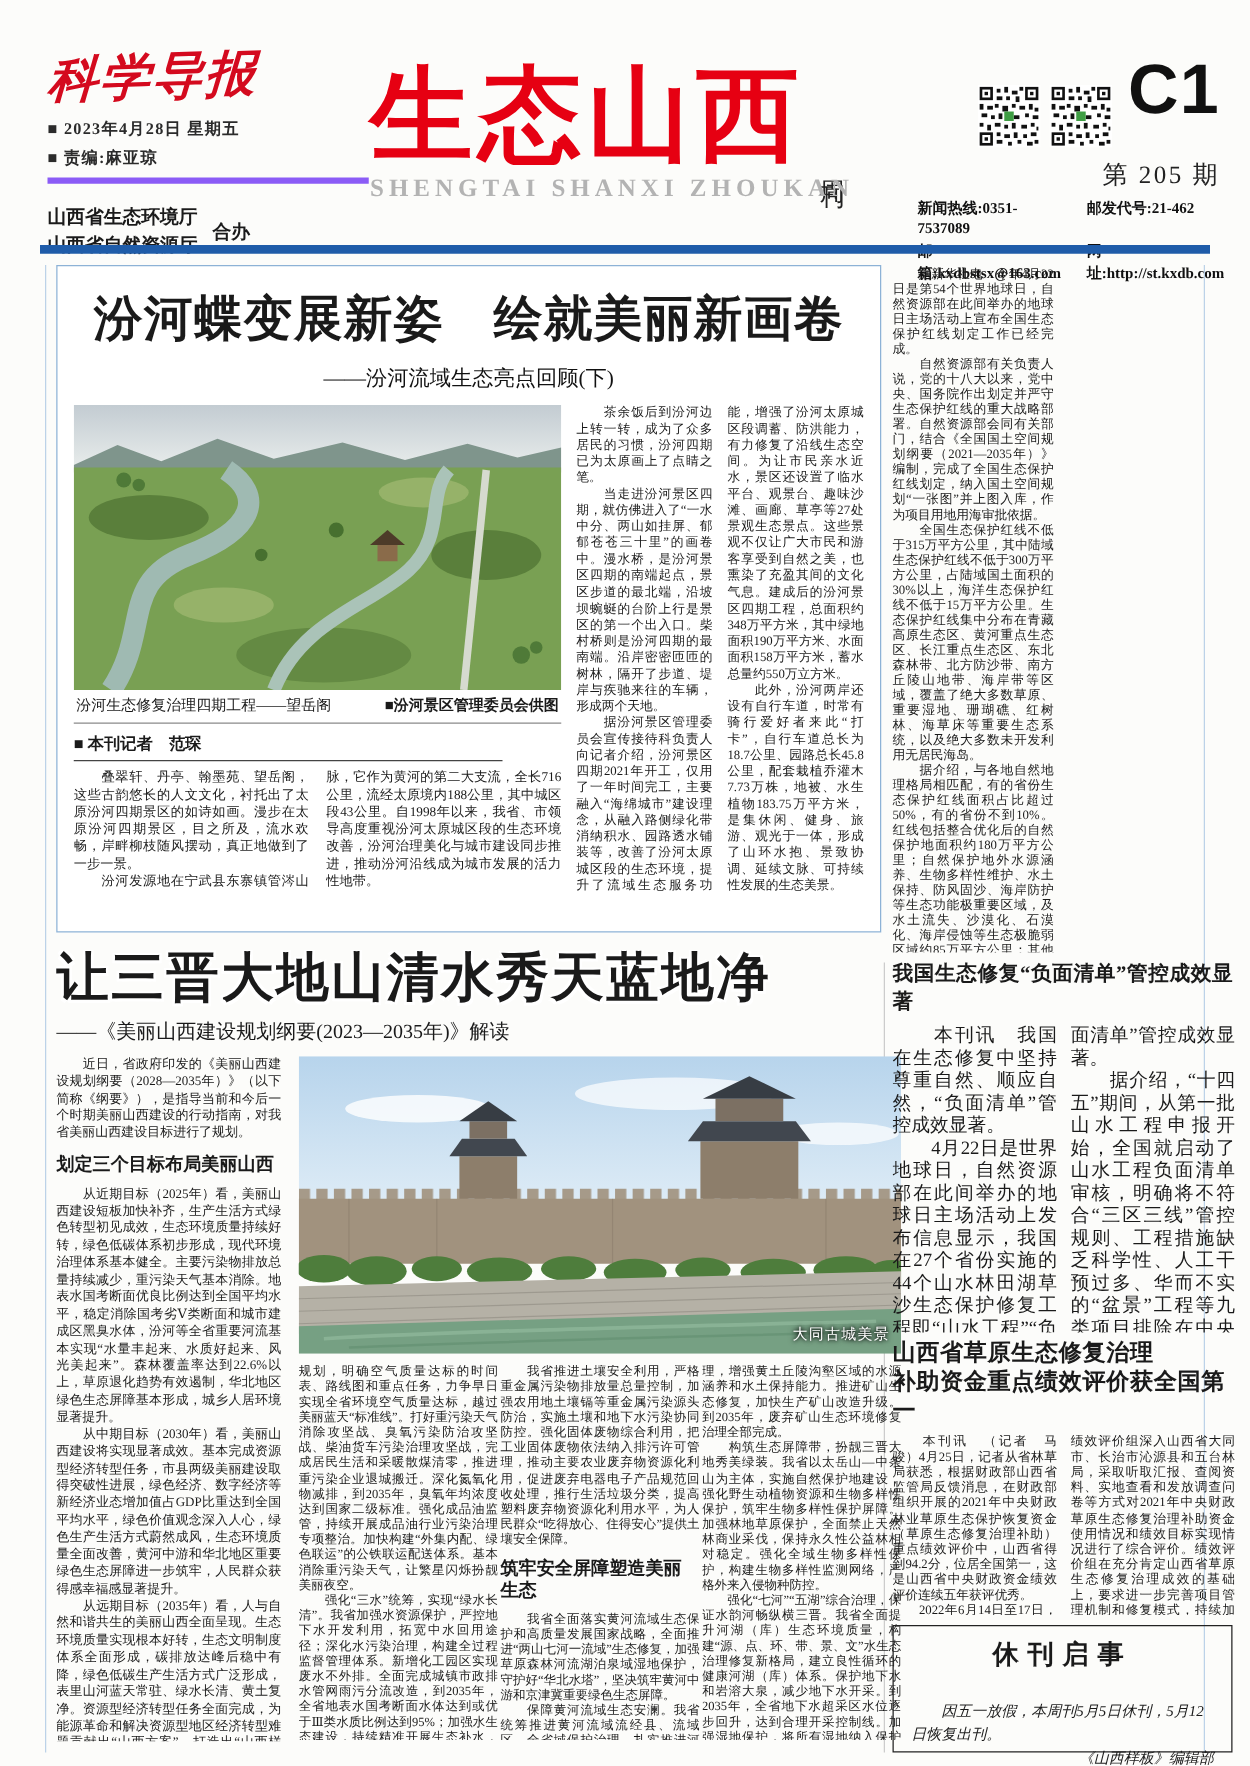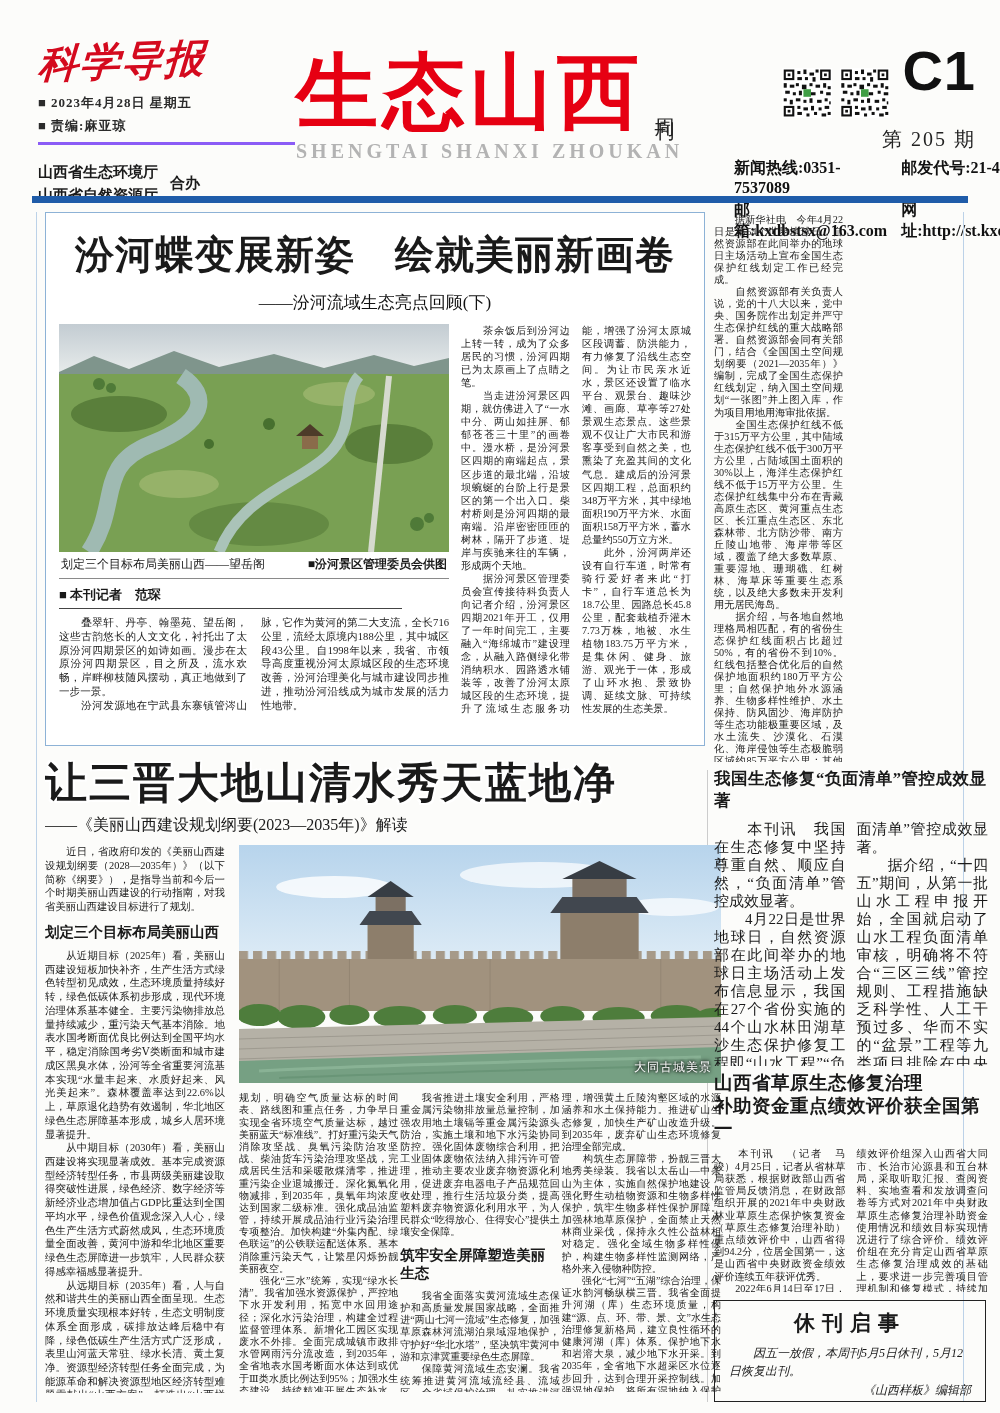--- a/index.html
+++ b/index.html
@@ -7,37 +7,37 @@
         font-family:"Liberation Serif","DejaVu Serif",serif;color:#1a1a1a;overflow:hidden;}
   .sans{font-family:"Liberation Sans","DejaVu Sans",sans-serif;}
   .pre{white-space:pre-line;}
   .just{text-align:justify;}
 
   
   .mh-left{position:absolute;left:38px;top:40px;width:268px;}
   .logo{font-size:40px;font-weight:bold;font-style:italic;color:#d40a1e;
         transform:rotate(-2deg) skewX(-5deg);letter-spacing:2px;line-height:1;}
   .mh-meta{margin-top:14px;font-size:13px;font-weight:bold;color:#2b2b2b;letter-spacing:1px;}
-  .mh-meta-2{margin-top:5px;padding-bottom:7px;border-bottom:3px solid #8b5cf6;width:96%;}
+  .mh-meta-2{margin-top:5px;padding-bottom:7px;border-bottom:5px solid #8b5cf6;width:96%;}
   .organizers{margin-top:16px;display:flex;align-items:center;gap:12px;}
   .org-lines{font-size:15px;font-weight:bold;line-height:1.5;}
   .org-suffix{font-size:15px;font-weight:bold;}
 
   .mh-center{position:absolute;left:296px;top:50px;width:430px;}
-  .title-row{display:flex;align-items:center;}
+  .title-row{display:flex;align-items:flex-end;}
   .paper-title{font-size:82px;font-weight:900;color:#e60012;letter-spacing:5px;line-height:1.05;}
   .title-side{writing-mode:vertical-rl;font-size:20px;letter-spacing:4px;margin-left:8px;margin-top:26px;color:#222;}
   .pinyin{margin-top:4px;color:#b3b3b3;font-size:20px;font-weight:bold;letter-spacing:4px;}
 
   .mh-right{position:absolute;left:700px;top:40px;width:288px;height:158px;}
   .qr-row{position:absolute;left:82px;top:28px;}
   .page-code{position:absolute;right:12px;top:-2px;font-size:56px;font-weight:600;letter-spacing:1px;color:#111;}
   .issue{position:absolute;right:12px;top:86px;font-size:20px;color:#222;letter-spacing:2px;}
   .contact{position:absolute;left:34px;top:118px;width:252px;display:grid;
-           grid-template-columns:auto auto;gap:3px 14px;font-size:16px;color:#111;}
+           grid-template-columns:auto auto;gap:3px 14px;font-size:12px;color:#111;}
   .contact b{font-weight:bold;}
   .blue-rule{position:absolute;left:32px;top:196px;width:936px;height:7px;background:#1f5ca9;}
   .page-frame-l{position:absolute;left:36px;top:212px;width:1px;height:1190px;background:#bcd2e8;}
   .page-frame-r{position:absolute;left:963px;top:212px;width:1px;height:1190px;background:#bcd2e8;}
 
   
   .article-fenhe{position:absolute;left:45px;top:212px;width:660px;height:534px;
                  border:1px solid #8db2d6;background:#fff;box-sizing:border-box;}
   .fenhe-headline{text-align:center;margin-top:15px;font-size:39px;font-weight:900;letter-spacing:1px;}
   .fenhe-sub{text-align:center;font-size:17px;margin-top:9px;color:#111;}
@@ -90,21 +90,21 @@
   .neg-body{columns:2;column-gap:11px;font-size:15px;line-height:1.2;height:262px;overflow:hidden;}
 
   .article-grass{position:absolute;left:714px;top:1072px;width:274px;height:220px;overflow:hidden;}
   .grass-h1,.grass-h2{font-size:18.5px;font-weight:900;line-height:1.25;letter-spacing:0.5px;}
   .grass-body{margin-top:7px;columns:2;column-gap:11px;font-size:10.2px;line-height:1.2;
               height:162px;overflow:hidden;}
 
   .notice-box{position:absolute;left:714px;top:1300px;width:272px;height:102px;
               border:1.5px solid #222;box-sizing:border-box;padding:8px 14px;}
   .notice-title{text-align:center;font-size:21px;font-weight:900;letter-spacing:7px;}
-  .notice-body{margin-top:7px;font-size:12px;font-style:italic;line-height:1.5;}
+  .notice-body{margin-top:23px;font-size:12px;font-style:italic;line-height:1.5;}
   .notice-sig{text-align:right;font-size:12px;font-style:italic;margin-top:2px;}
 </style>
 </head>
 <body>
 
 <div class="page">
 
   <div class="mh-left">
     <div class="logo">科学导报</div>
     <div class="mh-meta">■ 2023年4月28日 星期五</div>
@@ -229,21 +229,21 @@
             <polygon points="237,112 265,112 251,100" fill="#4d3b29"></polygon>
           </g>
           <circle cx="40" cy="60" r="6" fill="#4f7a38"></circle>
             <circle cx="52" cy="64" r="5" fill="#4f7a38"></circle>
           <circle cx="358" cy="200" r="7" fill="#4f7a38"></circle>
             <circle cx="370" cy="194" r="5" fill="#4f7a38"></circle>
           <circle cx="150" cy="120" r="5" fill="#47702f"></circle>
             <circle cx="210" cy="100" r="6" fill="#47702f"></circle>
         </svg>
         <div class="f-caption-row">
-          <span>划定三个目标布局美丽山西——望岳阁</span>
+          <span>汾河生态修复治理四期工程——望岳阁</span>
           <span class="f-credit">■汾河景区管理委员会供图</span>
         </div>
         <div class="f-byline">■ 本刊记者　范琛</div>
         <div class="f-cols-left pre just">　　叠翠轩、丹亭、翰墨苑、望岳阁，这些古韵悠长的人文文化，衬托出了太原汾河四期景区的如诗如画。漫步在太原汾河四期景区，目之所及，流水欢畅，岸畔柳枝随风摆动，真正地做到了一步一景。
 　　汾河发源地在宁武县东寨镇管涔山脉，它作为黄河的第二大支流，全长716公里，流经太原境内188公里，其中城区段43公里。自1998年以来，我省、市领导高度重视汾河太原城区段的生态环境改善，汾河治理美化与城市建设同步推进，推动汾河沿线成为城市发展的活力性地带。</div>
       </div>
       <div class="f-cols-right pre just">　　茶余饭后到汾河边上转一转，成为了众多居民的习惯，汾河四期已为太原画上了点睛之笔。
 　　当走进汾河景区四期，就仿佛进入了“一水中分、两山如挂屏、郁郁苍苍三十里”的画卷中。漫水桥，是汾河景区四期的南端起点，景区步道的最北端，沿坡坝蜿蜒的台阶上行是景区的第一个出入口。柴村桥则是汾河四期的最南端。沿岸密密匝匝的树林，隔开了步道、堤岸与疾驰来往的车辆，形成两个天地。
 　　据汾河景区管理委员会宣传接待科负责人向记者介绍，汾河景区四期2021年开工，仅用了一年时间完工，主要融入“海绵城市”建设理念，从融入路侧绿化带消纳积水、园路透水铺装等，改善了汾河太原城区段的生态环境，提升了流域生态服务功能，增强了汾河太原城区段调蓄、防洪能力，有力修复了沿线生态空间。为让市民亲水近水，景区还设置了临水平台、观景台、趣味沙滩、画廊、草亭等27处景观生态景点。这些景观不仅让广大市民和游客享受到自然之美，也熏染了充盈其间的文化气息。建成后的汾河景区四期工程，总面积约348万平方米，其中绿地面积190万平方米、水面面积158万平方米，蓄水总量约550万立方米。
 　　此外，汾河两岸还设有自行车道，时常有骑行爱好者来此“打卡”，自行车道总长为18.7公里、园路总长45.8公里，配套栽植乔灌木7.73万株，地被、水生植物183.75万平方米，是集休闲、健身、旅游、观光于一体，形成了山环水抱、景致协调、延续文脉、可持续性发展的生态美景。

